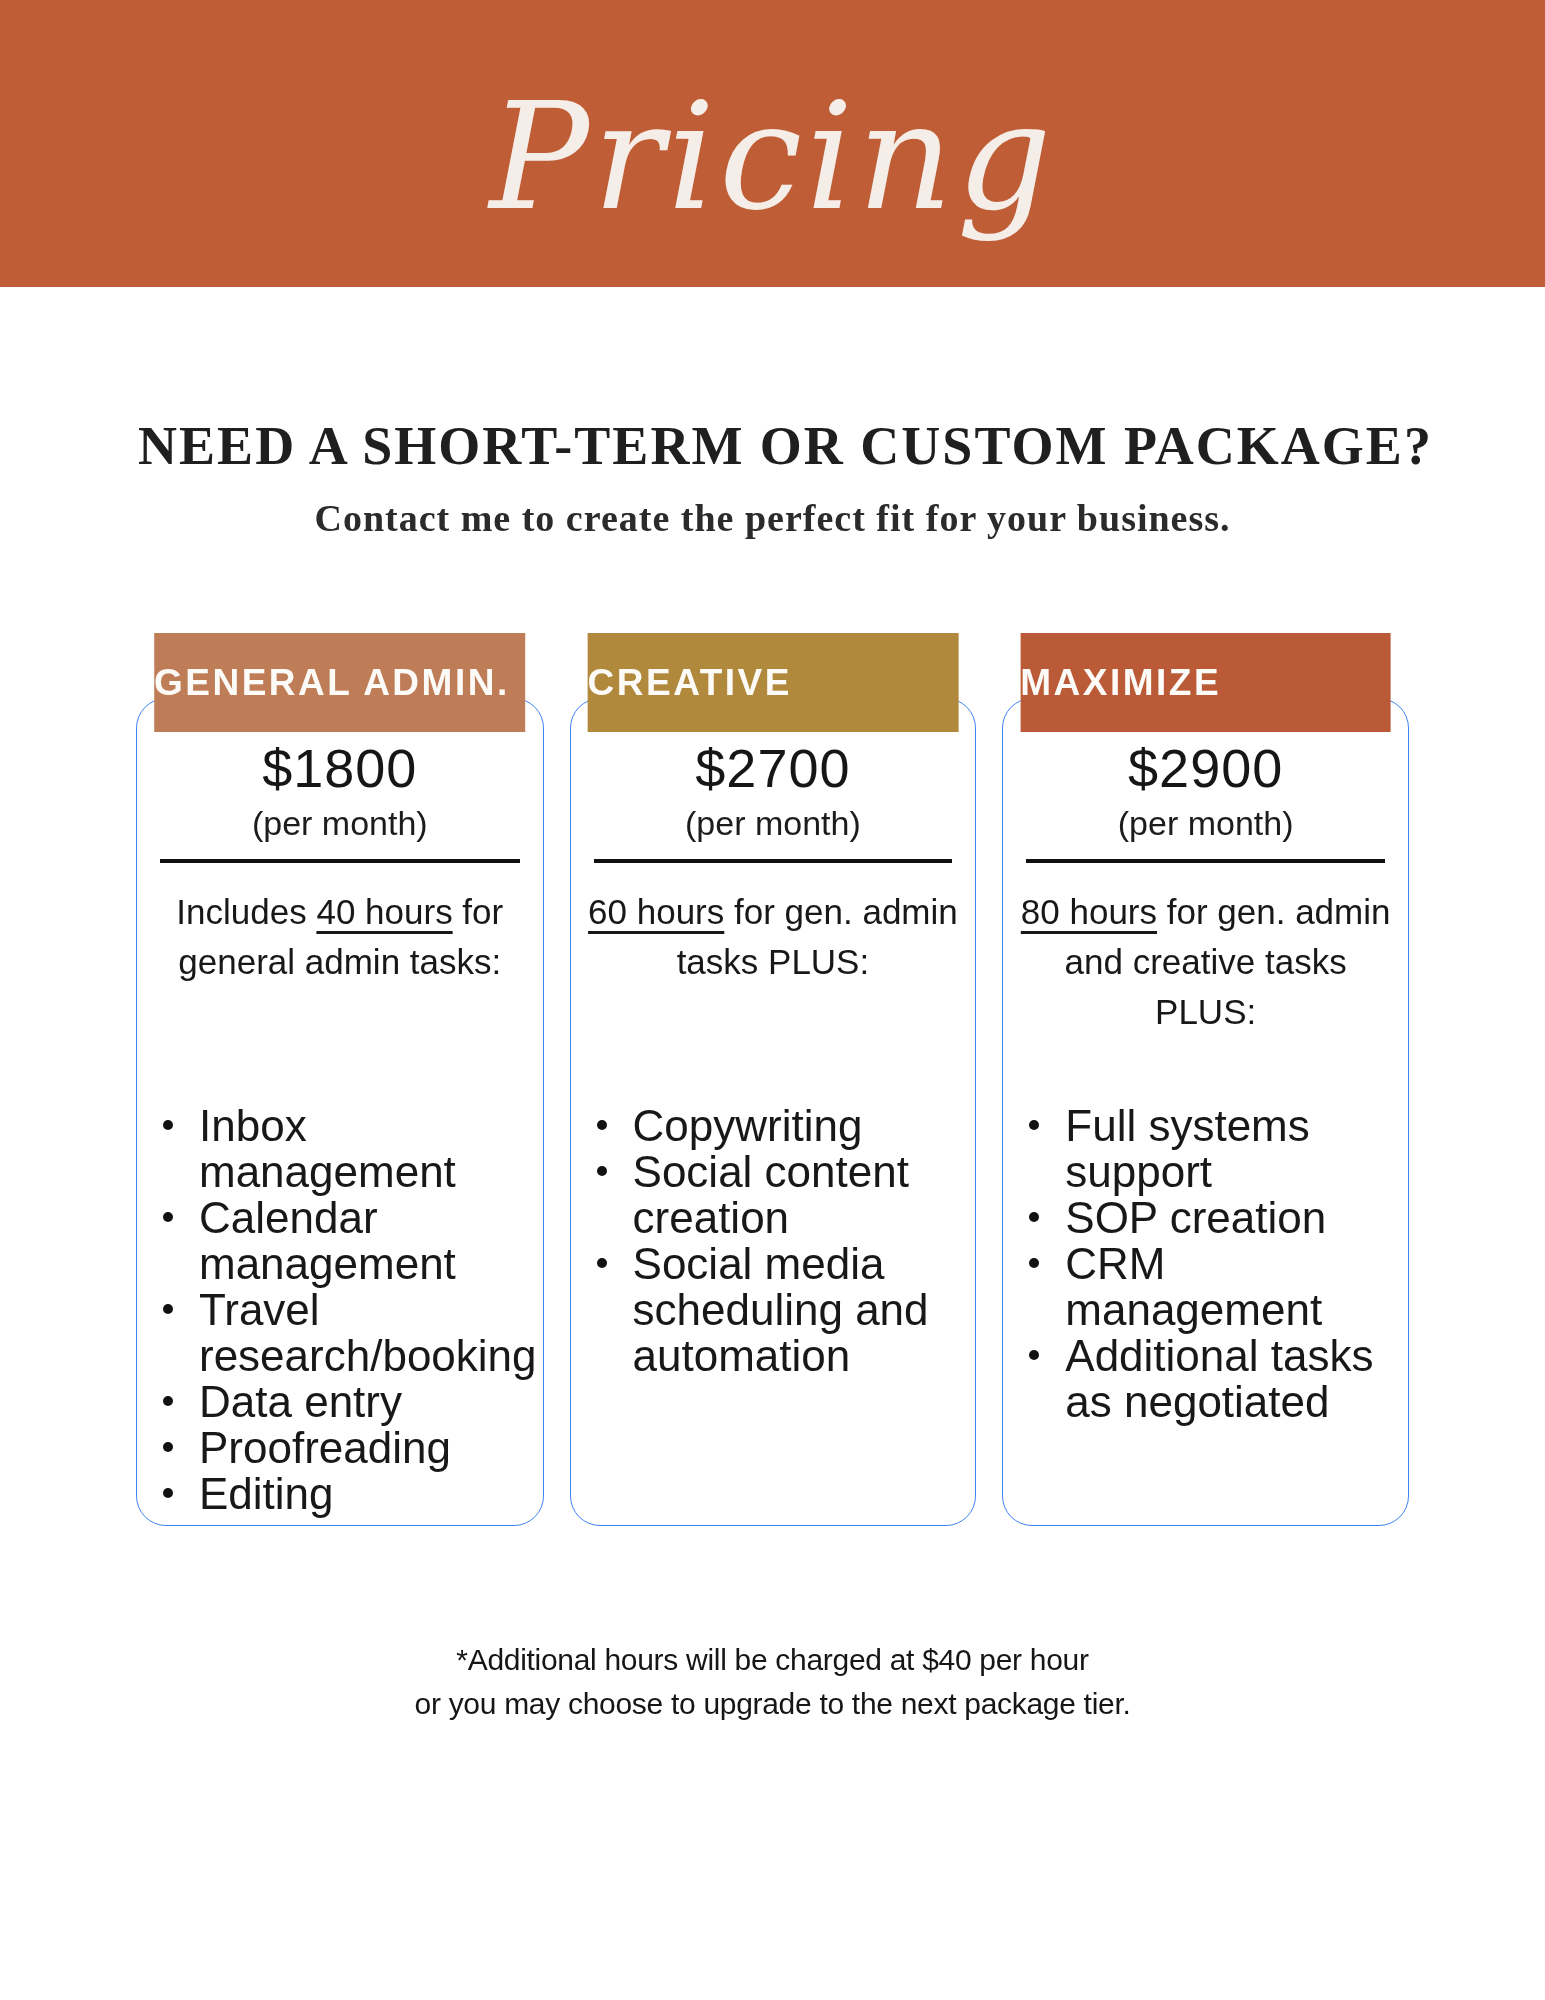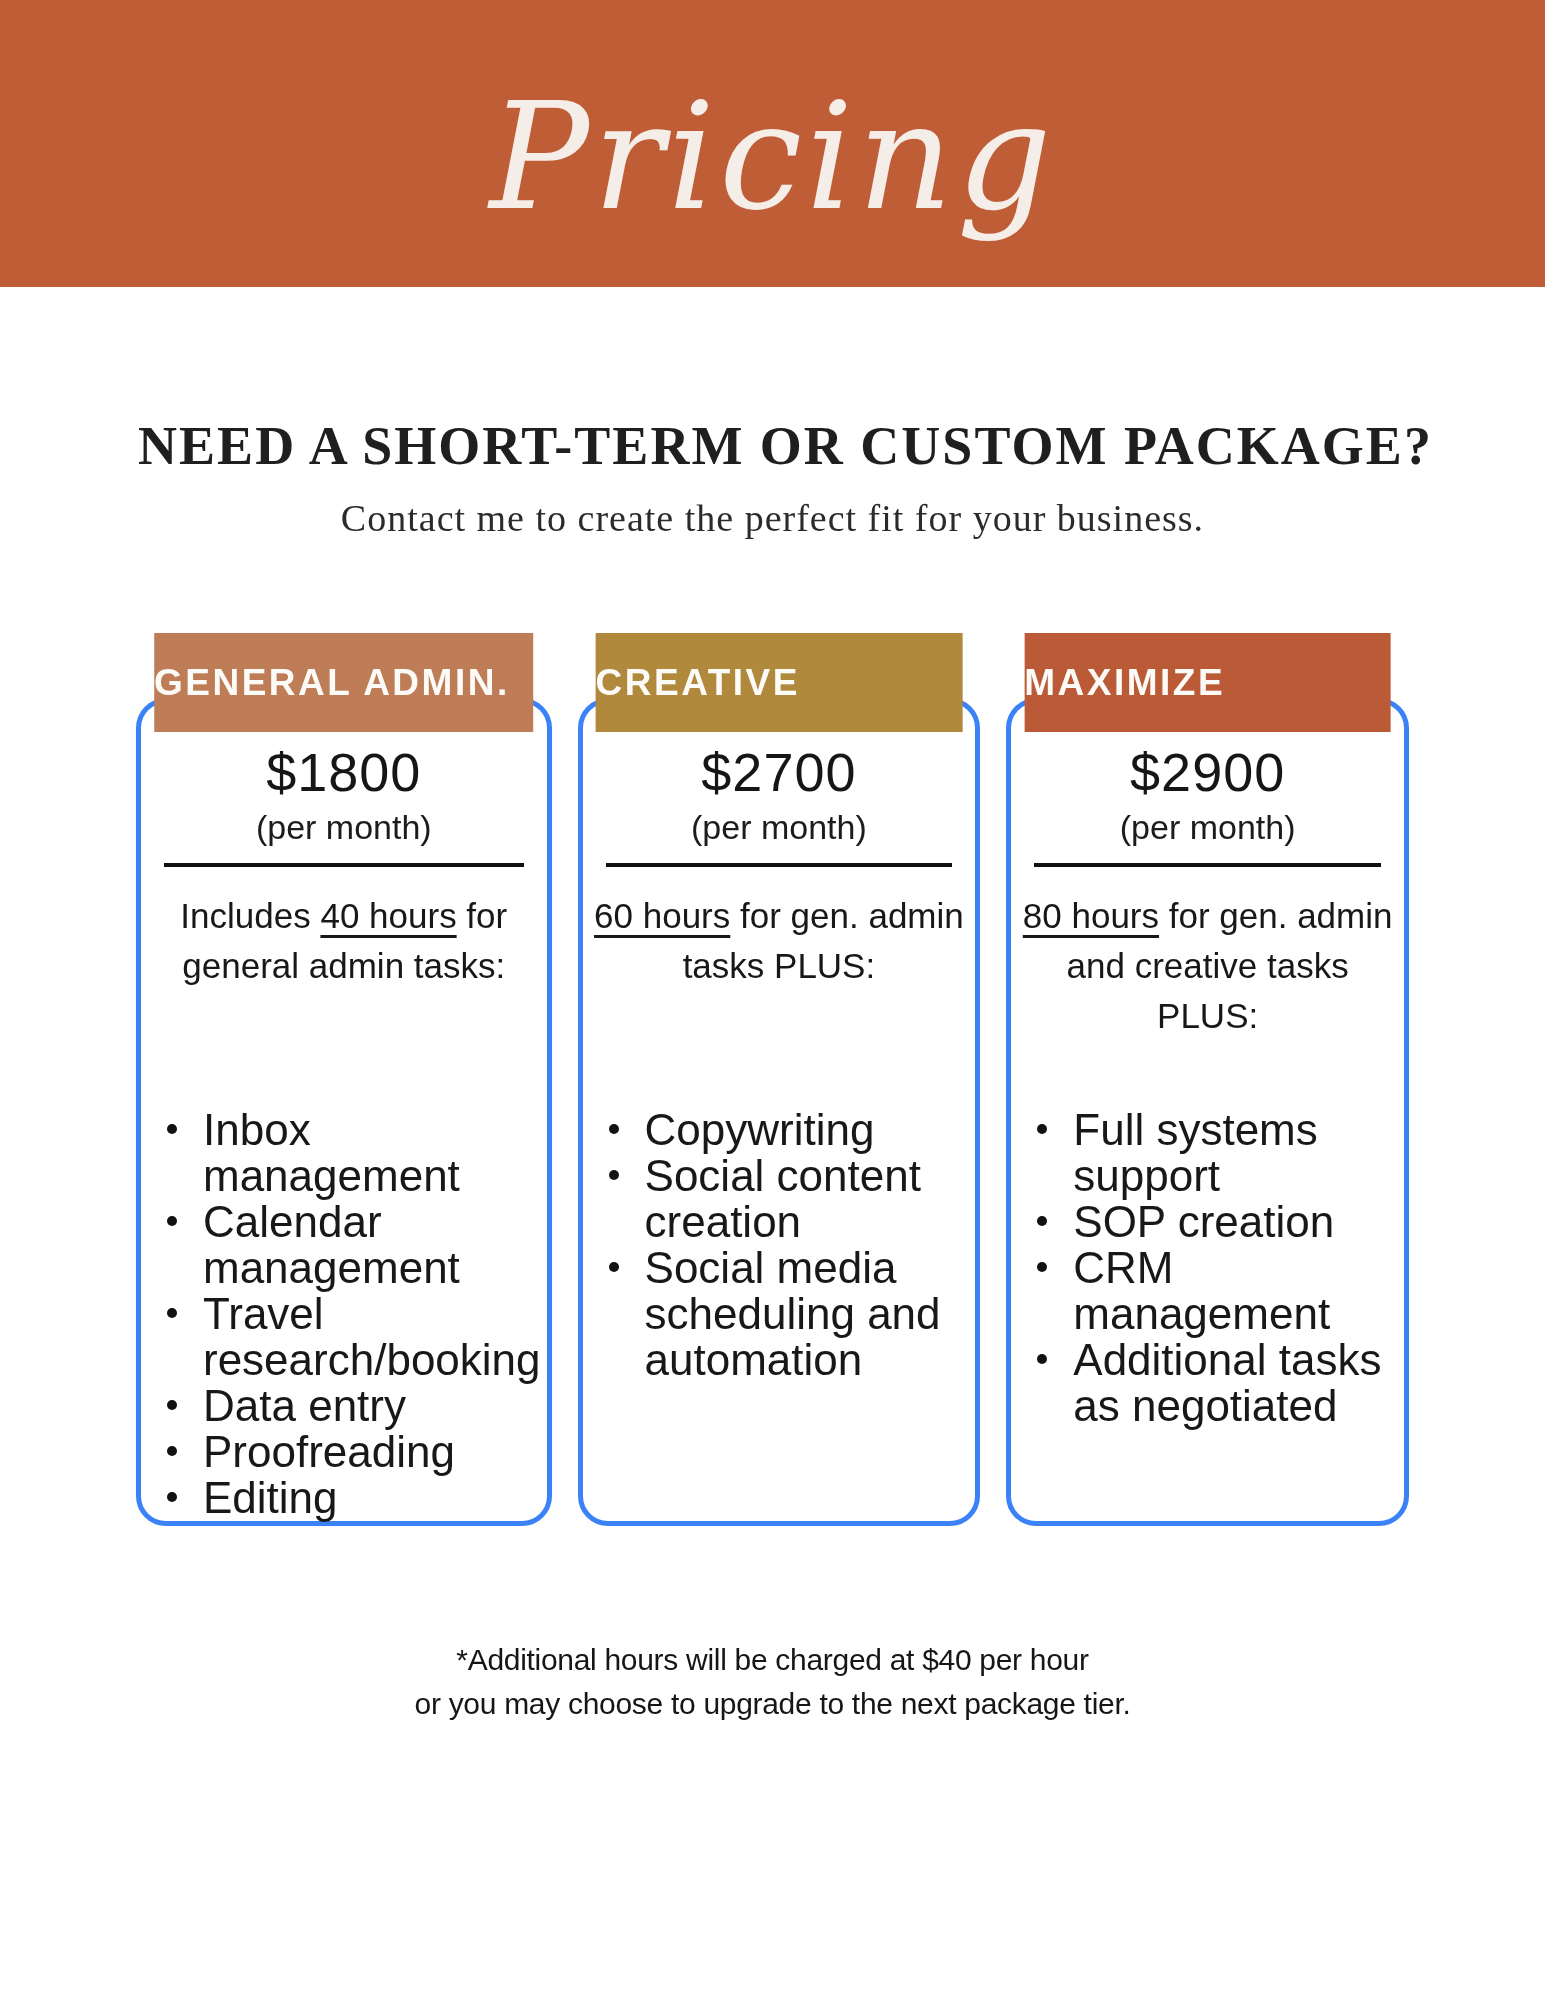--- a/index.html
+++ b/index.html
@@ -33,21 +33,21 @@
     font-family: "Liberation Serif", "DejaVu Serif", serif;
     font-size: 54px; font-weight: 700;
     letter-spacing: 2px;
     color: #1f1f1f;
     line-height: 66px;
     margin: 0;
     padding-left: 26px;
   }
   .subheading {
     font-family: "Liberation Serif", "DejaVu Serif", serif;
-    font-size: 38px; font-weight: 400;
+    font-size: 38px; font-weight: 700;
     letter-spacing: 1px;
     color: #2b2b2b;
     line-height: 50px;
     margin: 14px 0 0 0;
   }
 
   
   .cards {
     display: flex; gap: 26px;
     padding: 0 136px;
@@ -62,21 +62,21 @@
     z-index: 2;
   }
   .card-header-label {
     color: #fdfbf8;
     font-size: 37px; font-weight: 700;
     letter-spacing: 2.5px;
     white-space: nowrap;
   }
   .card {
     position: relative;
-    border: 5px solid #3b82f6;
+    border: 1px solid #3b82f6;
     border-radius: 30px;
     height: 828px;
     box-sizing: border-box;
     background: #ffffff;
     text-align: center;
     padding-top: 40px;
   }
   .price {
     font-size: 54px; line-height: 58px;
     letter-spacing: 1px; color: #161616;

